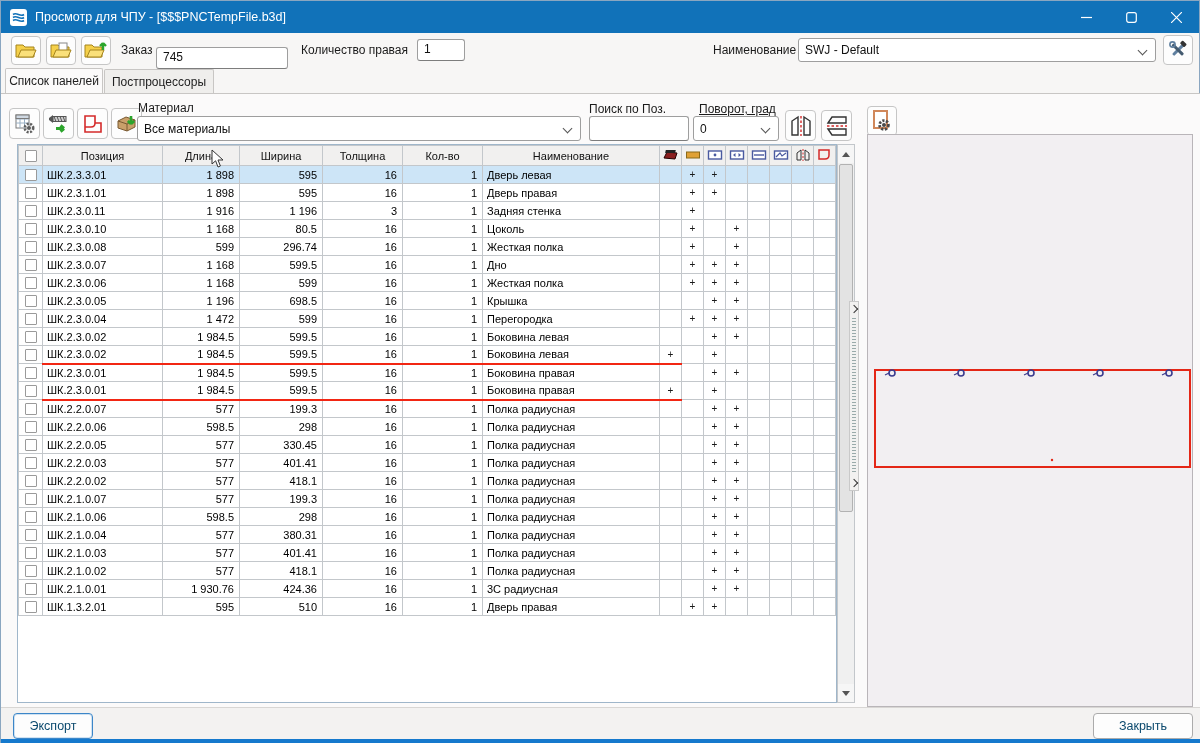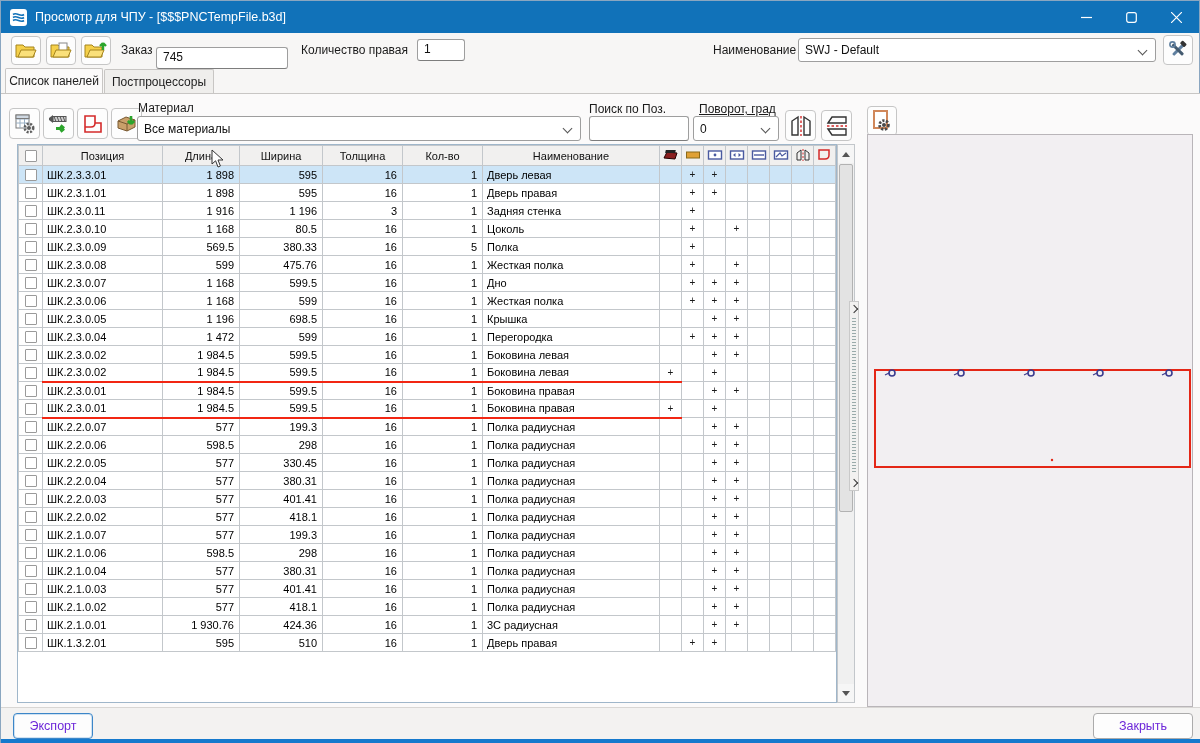--- a/index.html
+++ b/index.html
@@ -50,21 +50,21 @@
   
   .splitter { position:absolute; left:848px; top:300px; width:10px; height:190px; background:#f2f1f0; border:1px solid #c9c9c9; }
   .split-dots { position:absolute; left:2px; top:16px; width:4px; height:156px; background:repeating-linear-gradient(to bottom,#9aa 0 1px,transparent 1px 3px); }
   .split-arrow { position:absolute; left:1px; width:6px; height:6px; border-top:1.4px solid #333; border-right:1.4px solid #333; transform:rotate(45deg); }
 
   
   .preview { position:absolute; left:866px; top:133px; width:326px; height:573px; background:#f2eff2; border:1px solid #b9b5b9; }
 
   
   .bottombar { position:absolute; left:0; top:706px; width:1200px; height:32px; background:#f3f2f1; border-top:1px solid #d8d6d4; }
-  .btn { position:absolute; top:5px; height:26px; background:#fdfdfd; border-radius:4px; font-size:12.5px; display:flex; align-items:center; justify-content:center; color:#6d28d9; }
+  .btn { position:absolute; top:5px; height:26px; background:#fdfdfd; border-radius:4px; font-size:12.5px; display:flex; align-items:center; justify-content:center; color:#0c4a6e; }
   .btn-export { left:12px; width:80px; border:1px solid #3c86c8; box-shadow:0 0 0 1px #cfe2f2 inset; }
   .btn-close { left:1092px; width:100px; border:1px solid #ababab; }
   .bottomstrip { position:absolute; left:0; top:738px; width:1200px; height:5px; background:#1579cd; }
 
   .cursor { position:absolute; left:210px; top:148px; z-index:50; pointer-events:none; }
 </style>
 </head>
 <body>
 
 <div class="window">
@@ -331,40 +331,23 @@
             <td class="mark">+</td>
             <td class="mark"></td>
             <td class="mark">+</td>
             <td class="mark"></td>
             <td class="mark"></td>
             <td class="mark"></td>
             <td class="mark"></td>
           </tr>
           <tr>
             <td style="text-align: center;"><span class="cb"></span></td>
-            <td class="txt">ШК.2.3.0.09</td>
-            <td class="num">569.5</td>
-            <td class="num">380.33</td>
-            <td class="num">16</td>
-            <td class="num">5</td>
-            <td class="txt">Полка</td>
-            <td class="mark"></td>
-            <td class="mark">+</td>
-            <td class="mark"></td>
-            <td class="mark"></td>
-            <td class="mark"></td>
-            <td class="mark"></td>
-            <td class="mark"></td>
-            <td class="mark"></td>
-          </tr>
-          <tr>
-            <td style="text-align: center;"><span class="cb"></span></td>
             <td class="txt">ШК.2.3.0.08</td>
             <td class="num">599</td>
-            <td class="num">475.76</td>
+            <td class="num">296.74</td>
             <td class="num">16</td>
             <td class="num">1</td>
             <td class="txt">Жесткая полка</td>
             <td class="mark"></td>
             <td class="mark">+</td>
             <td class="mark"></td>
             <td class="mark">+</td>
             <td class="mark"></td>
             <td class="mark"></td>
             <td class="mark"></td>
@@ -538,37 +521,20 @@
             <td class="mark"></td>
             <td class="mark"></td>
             <td class="mark"></td>
             <td class="mark"></td>
           </tr>
           <tr>
             <td style="text-align: center;"><span class="cb"></span></td>
             <td class="txt">ШК.2.2.0.05</td>
             <td class="num">577</td>
             <td class="num">330.45</td>
-            <td class="num">16</td>
-            <td class="num">1</td>
-            <td class="txt">Полка радиусная</td>
-            <td class="mark"></td>
-            <td class="mark"></td>
-            <td class="mark">+</td>
-            <td class="mark">+</td>
-            <td class="mark"></td>
-            <td class="mark"></td>
-            <td class="mark"></td>
-            <td class="mark"></td>
-          </tr>
-          <tr>
-            <td style="text-align: center;"><span class="cb"></span></td>
-            <td class="txt">ШК.2.2.0.04</td>
-            <td class="num">577</td>
-            <td class="num">380.31</td>
             <td class="num">16</td>
             <td class="num">1</td>
             <td class="txt">Полка радиусная</td>
             <td class="mark"></td>
             <td class="mark"></td>
             <td class="mark">+</td>
             <td class="mark">+</td>
             <td class="mark"></td>
             <td class="mark"></td>
             <td class="mark"></td>

